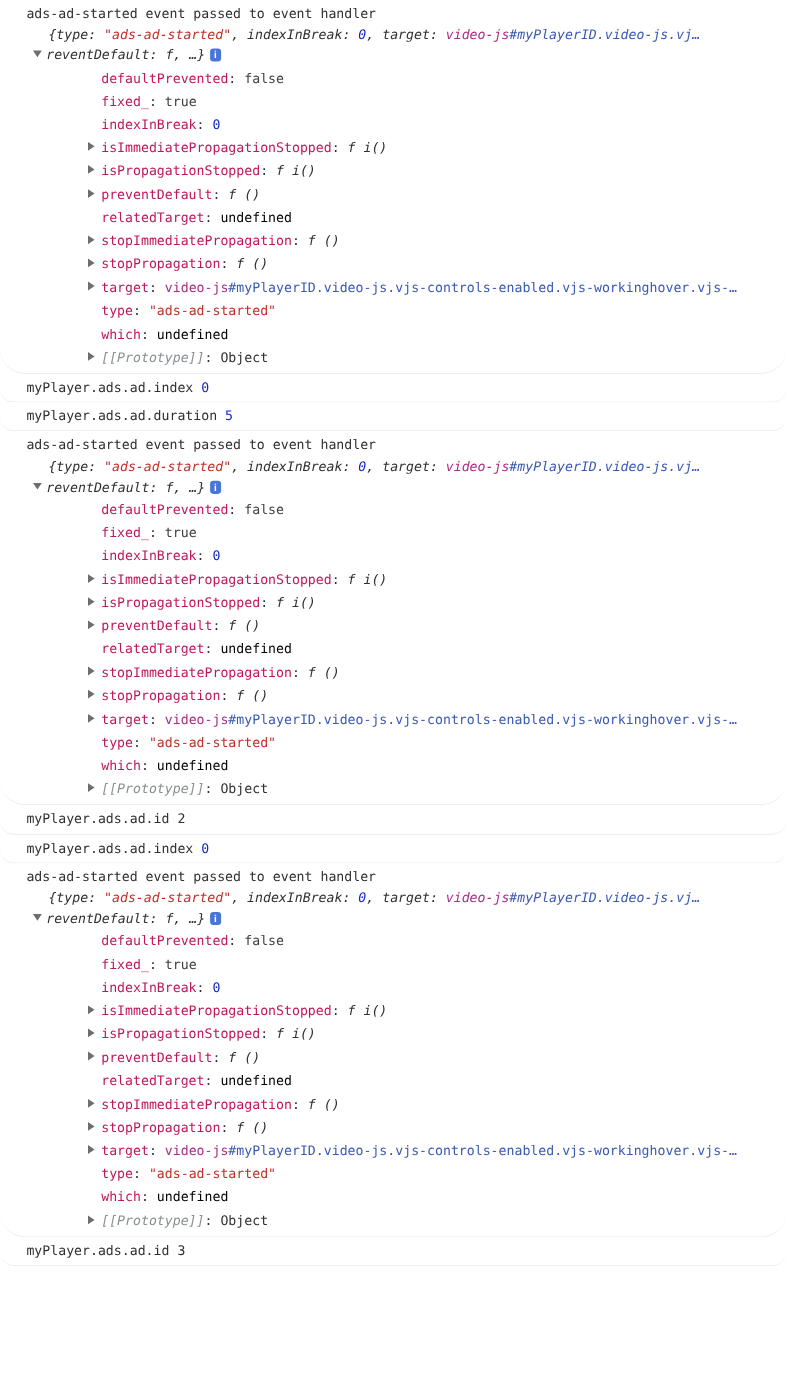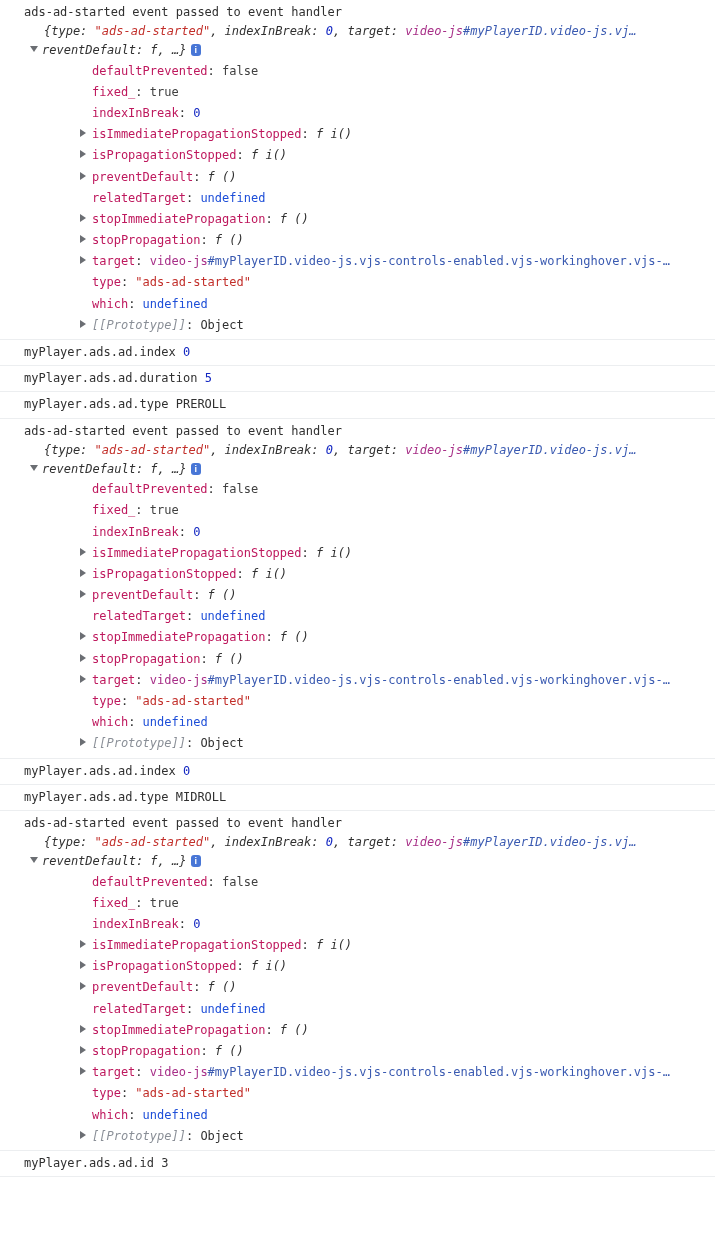--- a/index.html
+++ b/index.html
@@ -10,28 +10,29 @@
     line-height: 1.6;
     color: #303030;
     background: #fff;
     width: 715px;
     overflow-x: hidden;
   }
   .row {
     border-bottom: 1px solid #eceef0;
     padding: 3px 0 3px 24px;
     white-space: nowrap;
+    border-radius: 23px;
   }
   .msg { color: #303030; }
   .num { color: #1327c2; }
   .str { color: #c22f2a; }
   .kw  { color: #404040; }
   .pname { color: #a72e87; }
   .sel  { color: #3a5ab1; }
-  .undef { color: #1d4ed8; }
+  .undef { color: #000000; }
   .fn   { font-style: italic; color: #303030; }
   .it   { font-style: italic; }
   .proto { color: #8a8f97; font-style: italic; margin-top: 40px; }
   .protoval { color: #303030; }
   .objline { padding-left: 40px; font-style: italic; white-space: nowrap; }
   .propblock { padding-left: 56px; }
   .propline { white-space: nowrap; padding: 1px 0; }
   .propline .key { color: #be185d; text-align: right; }
   .tri {
     display: inline-block;
@@ -87,43 +88,42 @@
         <div class="propline"><span class="tri"></span><span class="key pname">stopImmediatePropagation</span><span>: </span><span class="fn">f ()</span></div>
         <div class="propline"><span class="tri"></span><span class="key pname">stopPropagation</span><span>: </span><span class="fn">f ()</span></div>
         <div class="propline"><span class="tri"></span><span class="key pname">target</span><span>: </span><span class="pname">video-js</span><span class="sel">#myPlayerID.video-js.vjs-controls-enabled.vjs-workinghover.vjs-…</span></div>
         <div class="propline"><span class="notri"></span><span class="key pname">type</span><span>: </span><span class="str">"ads-ad-started"</span></div>
         <div class="propline"><span class="notri"></span><span class="key pname">which</span><span>: </span><span class="undef">undefined</span></div>
         <div class="propline"><span class="tri"></span><span class="proto">[[Prototype]]</span><span>: </span><span class="protoval">Object</span></div>
       </div>
     </div>
     <div class="row"><span class="msg">myPlayer.ads.ad.index </span><span class="num">0</span></div>
     <div class="row"><span class="msg">myPlayer.ads.ad.duration </span><span class="num">5</span></div>
-    <div class="row"><span class="msg">myPlayer.ads.ad.type </span><span class="msg">PREROLL</span></div>
     <div class="row">
       <div class="msg">ads-ad-started event passed to event handler</div>
       <div class="objline" style="padding-left: 20px;"><span class="it">{type: </span><span class="str it">"ads-ad-started"</span><span class="it">, indexInBreak: </span><span class="num it">0</span><span class="it">, target: </span><span class="pname it">video-js</span><span class="sel it">#myPlayerID.video-js.vj…</span></div>
       <div><span class="tridown" style="margin-left: 6px;"></span><span class="it">reventDefault: f, …}</span><span class="info-badge">i</span></div>
       <div class="propblock">
         <div class="propline"><span class="notri"></span><span class="key pname">defaultPrevented</span><span>: </span><span class="kw">false</span></div>
         <div class="propline"><span class="notri"></span><span class="key pname">fixed_</span><span>: </span><span class="kw">true</span></div>
         <div class="propline"><span class="notri"></span><span class="key pname">indexInBreak</span><span>: </span><span class="num">0</span></div>
         <div class="propline"><span class="tri"></span><span class="key pname">isImmediatePropagationStopped</span><span>: </span><span class="fn">f i()</span></div>
         <div class="propline"><span class="tri"></span><span class="key pname">isPropagationStopped</span><span>: </span><span class="fn">f i()</span></div>
         <div class="propline"><span class="tri"></span><span class="key pname">preventDefault</span><span>: </span><span class="fn">f ()</span></div>
         <div class="propline"><span class="notri"></span><span class="key pname">relatedTarget</span><span>: </span><span class="undef">undefined</span></div>
         <div class="propline"><span class="tri"></span><span class="key pname">stopImmediatePropagation</span><span>: </span><span class="fn">f ()</span></div>
         <div class="propline"><span class="tri"></span><span class="key pname">stopPropagation</span><span>: </span><span class="fn">f ()</span></div>
         <div class="propline"><span class="tri"></span><span class="key pname">target</span><span>: </span><span class="pname">video-js</span><span class="sel">#myPlayerID.video-js.vjs-controls-enabled.vjs-workinghover.vjs-…</span></div>
         <div class="propline"><span class="notri"></span><span class="key pname">type</span><span>: </span><span class="str">"ads-ad-started"</span></div>
         <div class="propline"><span class="notri"></span><span class="key pname">which</span><span>: </span><span class="undef">undefined</span></div>
         <div class="propline"><span class="tri"></span><span class="proto">[[Prototype]]</span><span>: </span><span class="protoval">Object</span></div>
       </div>
     </div>
+    <div class="row"><span class="msg">myPlayer.ads.ad.id </span><span class="msg">2</span></div>
     <div class="row"><span class="msg">myPlayer.ads.ad.index </span><span class="num">0</span></div>
-    <div class="row"><span class="msg">myPlayer.ads.ad.type </span><span class="msg">MIDROLL</span></div>
     <div class="row">
       <div class="msg">ads-ad-started event passed to event handler</div>
       <div class="objline" style="padding-left: 20px;"><span class="it">{type: </span><span class="str it">"ads-ad-started"</span><span class="it">, indexInBreak: </span><span class="num it">0</span><span class="it">, target: </span><span class="pname it">video-js</span><span class="sel it">#myPlayerID.video-js.vj…</span></div>
       <div><span class="tridown" style="margin-left: 6px;"></span><span class="it">reventDefault: f, …}</span><span class="info-badge">i</span></div>
       <div class="propblock">
         <div class="propline"><span class="notri"></span><span class="key pname">defaultPrevented</span><span>: </span><span class="kw">false</span></div>
         <div class="propline"><span class="notri"></span><span class="key pname">fixed_</span><span>: </span><span class="kw">true</span></div>
         <div class="propline"><span class="notri"></span><span class="key pname">indexInBreak</span><span>: </span><span class="num">0</span></div>
         <div class="propline"><span class="tri"></span><span class="key pname">isImmediatePropagationStopped</span><span>: </span><span class="fn">f i()</span></div>
         <div class="propline"><span class="tri"></span><span class="key pname">isPropagationStopped</span><span>: </span><span class="fn">f i()</span></div>

